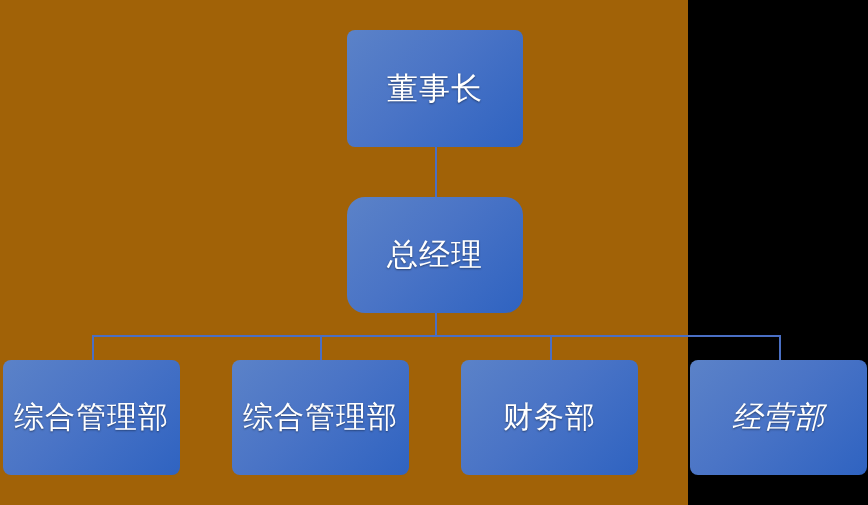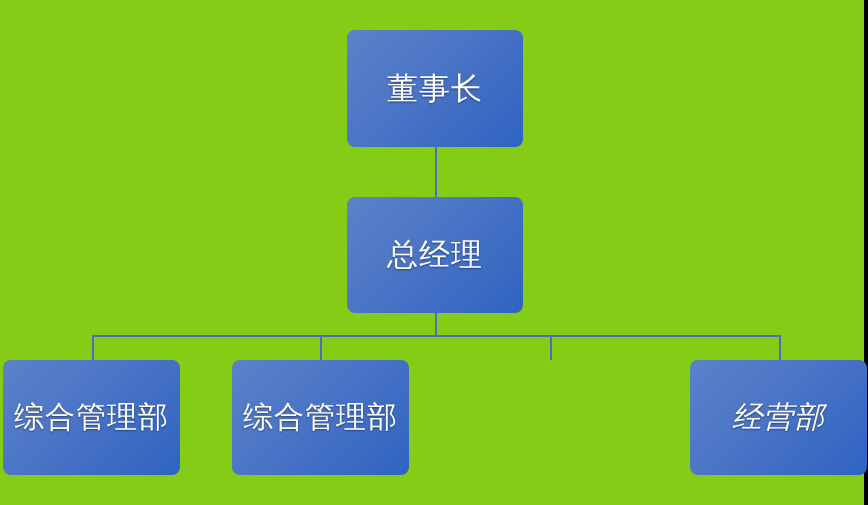--- a/index.html
+++ b/index.html
@@ -9,23 +9,23 @@
     background: #000000;
   }
   body {
     width: 868px;
     height: 505px;
     overflow: hidden;
     font-family: "Liberation Sans", "DejaVu Sans", sans-serif;
   }
   #org-chart {
     position: relative;
-    width: 864px;
+    width: 688px;
     height: 505px;
-    background: #84cc16;
+    background: #a16207;
   }
 
   
   .connector {
     position: absolute;
     background: #4a6fc4;
   }
   .connector-v { width: 2px; }
   .connector-h { height: 2px; }
 
@@ -51,21 +51,21 @@
     white-space: pre-line;
   }
 
   
   .level-1, .level-2 {
     left: 347px;
     width: 176px;
     font-size: 31px;
   }
   .level-1 { top: 30px;  height: 117px; }
-  .level-2 { top: 197px; height: 116px; }
+  .level-2 { top: 197px; height: 116px; border-radius: 18px; }
 
   
   .level-3 {
     top: 360px;
     height: 115px;
     font-size: 30px;
   }
   .dept-0 { left: 3px;   width: 177px; }
   .dept-1 { left: 232px; width: 177px; }
   .dept-2 { left: 461px; width: 177px; }
@@ -96,18 +96,21 @@
   </div>
 
   <div class="node level-3 dept-0">
     <span class="node-label">综合管理部</span>
   </div>
 
   <div class="node level-3 dept-1">
     <span class="node-label">综合管理部</span>
   </div>
 
+  <div class="node level-3 dept-2">
+    <span class="node-label">财务部</span>
+  </div>
 
   <div class="node level-3 dept-3">
     <span class="node-label">经营部</span>
   </div>
 
 </div>
 
 </body></html>

